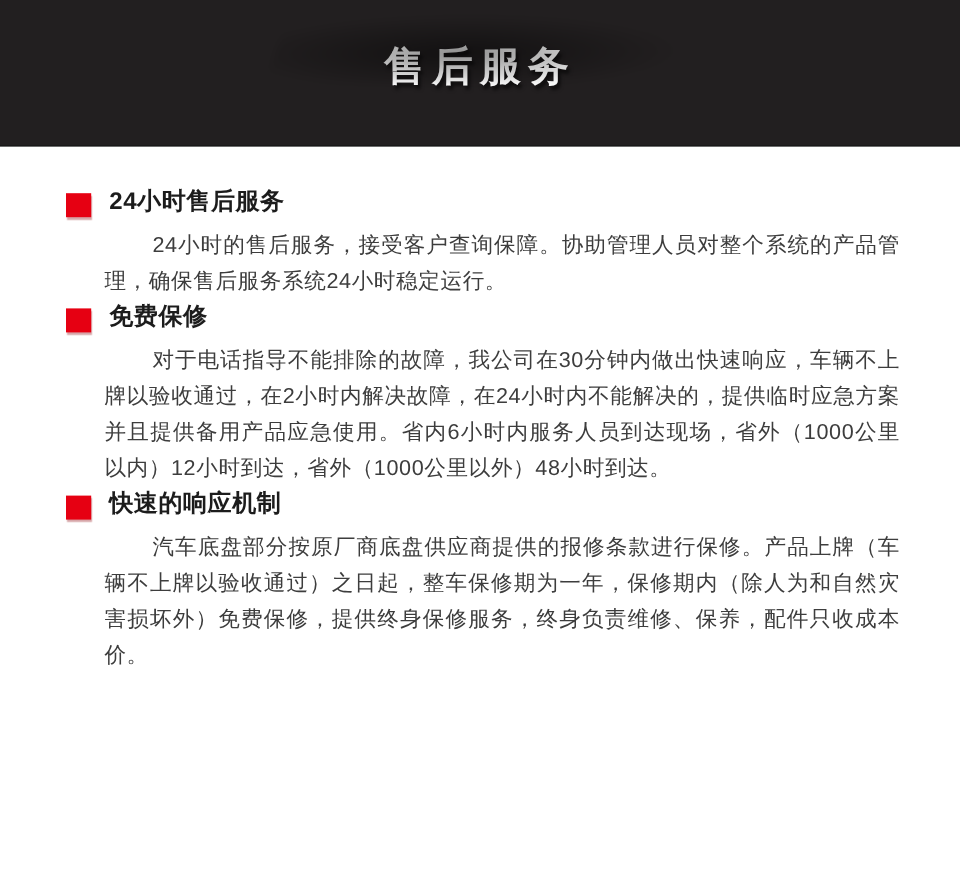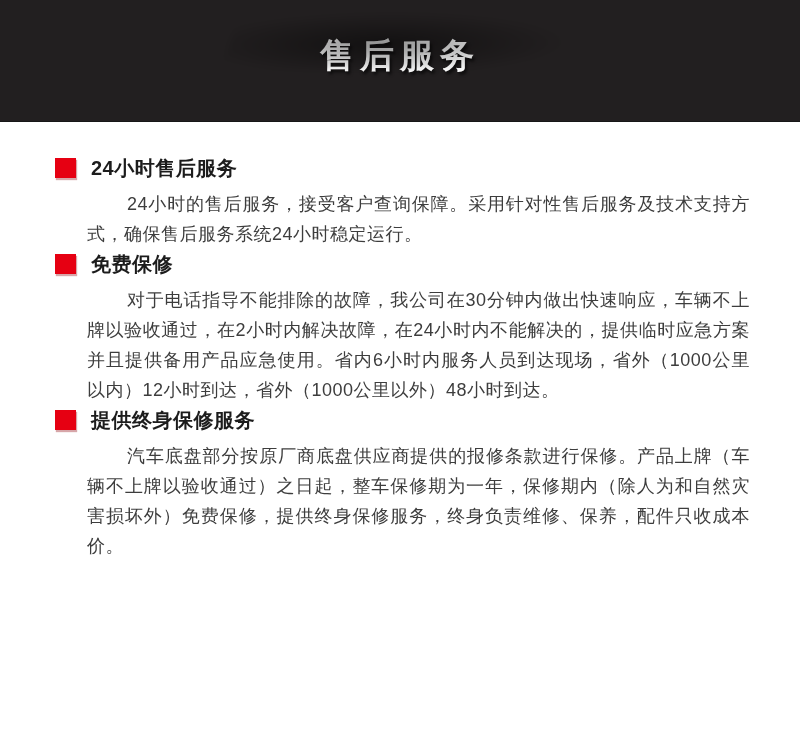--- a/index.html
+++ b/index.html
@@ -37,21 +37,21 @@
     font-weight: bold;
     letter-spacing: 6px;
     margin-top: 14px;
     text-shadow: 2px 3px 3px rgba(0,0,0,0.6);
   }
   .content {
     padding: 33px 50px 0 55px;
   }
   .sec-head {
     display: flex;
-    align-items: center;
+    align-items: flex-end;
     gap: 15px;
     margin: 2px 0 8px 0;
   }
   .content section:first-child .sec-head { margin-top: 0; }
   .bullet {
     width: 21px;
     height: 20px;
     flex: 0 0 auto;
     background: #e60012;
     box-shadow: 1px 2px 1px rgba(140,0,10,0.35);
@@ -81,34 +81,34 @@
   <div class="banner-smudge"></div>
   <h1 class="banner-title" style="color: rgb(255, 255, 255);">售后服务</h1>
 </header>
 
 <main class="content" id="sections">
   <section class="section">
     <div class="sec-head">
       <span class="bullet" style="background: rgb(230, 0, 18);"></span>
       <h3 class="sec-title">24小时售后服务</h3>
     </div>
-  <p class="sec-para">24小时的售后服务，接受客户查询保障。采用针对性售后服务及技术支持方式，确保售后服务系统24小时稳定运行。</p>
+  <p class="sec-para">24小时的售后服务，接受客户查询保障。协助管理人员对整个系统的产品管理，确保售后服务系统24小时稳定运行。</p>
     </section>
 
   <section class="section">
     <div class="sec-head">
       <span class="bullet" style="background: rgb(230, 0, 18);"></span>
       <h3 class="sec-title">免费保修</h3>
     </div>
     </section>
 
   <section class="section">
       <p class="sec-para">对于电话指导不能排除的故障，我公司在30分钟内做出快速响应，车辆不上牌以验收通过，在2小时内解决故障，在24小时内不能解决的，提供临时应急方案并且提供备用产品应急使用。省内6小时内服务人员到达现场，省外（1000公里以内）12小时到达，省外（1000公里以外）48小时到达。</p>
     </section>
 
   <section class="section">
     <div class="sec-head">
       <span class="bullet" style="background: rgb(230, 0, 18);"></span>
-      <h3 class="sec-title">提供终身保修服务</h3>
+      <h3 class="sec-title">快速的响应机制</h3>
     </div>
   <p class="sec-para">汽车底盘部分按原厂商底盘供应商提供的报修条款进行保修。产品上牌（车辆不上牌以验收通过）之日起，整车保修期为一年，保修期内（除人为和自然灾害损坏外）免费保修，提供终身保修服务，终身负责维修、保养，配件只收成本价。</p>
     </section>
 </main>
 
 </body></html>

